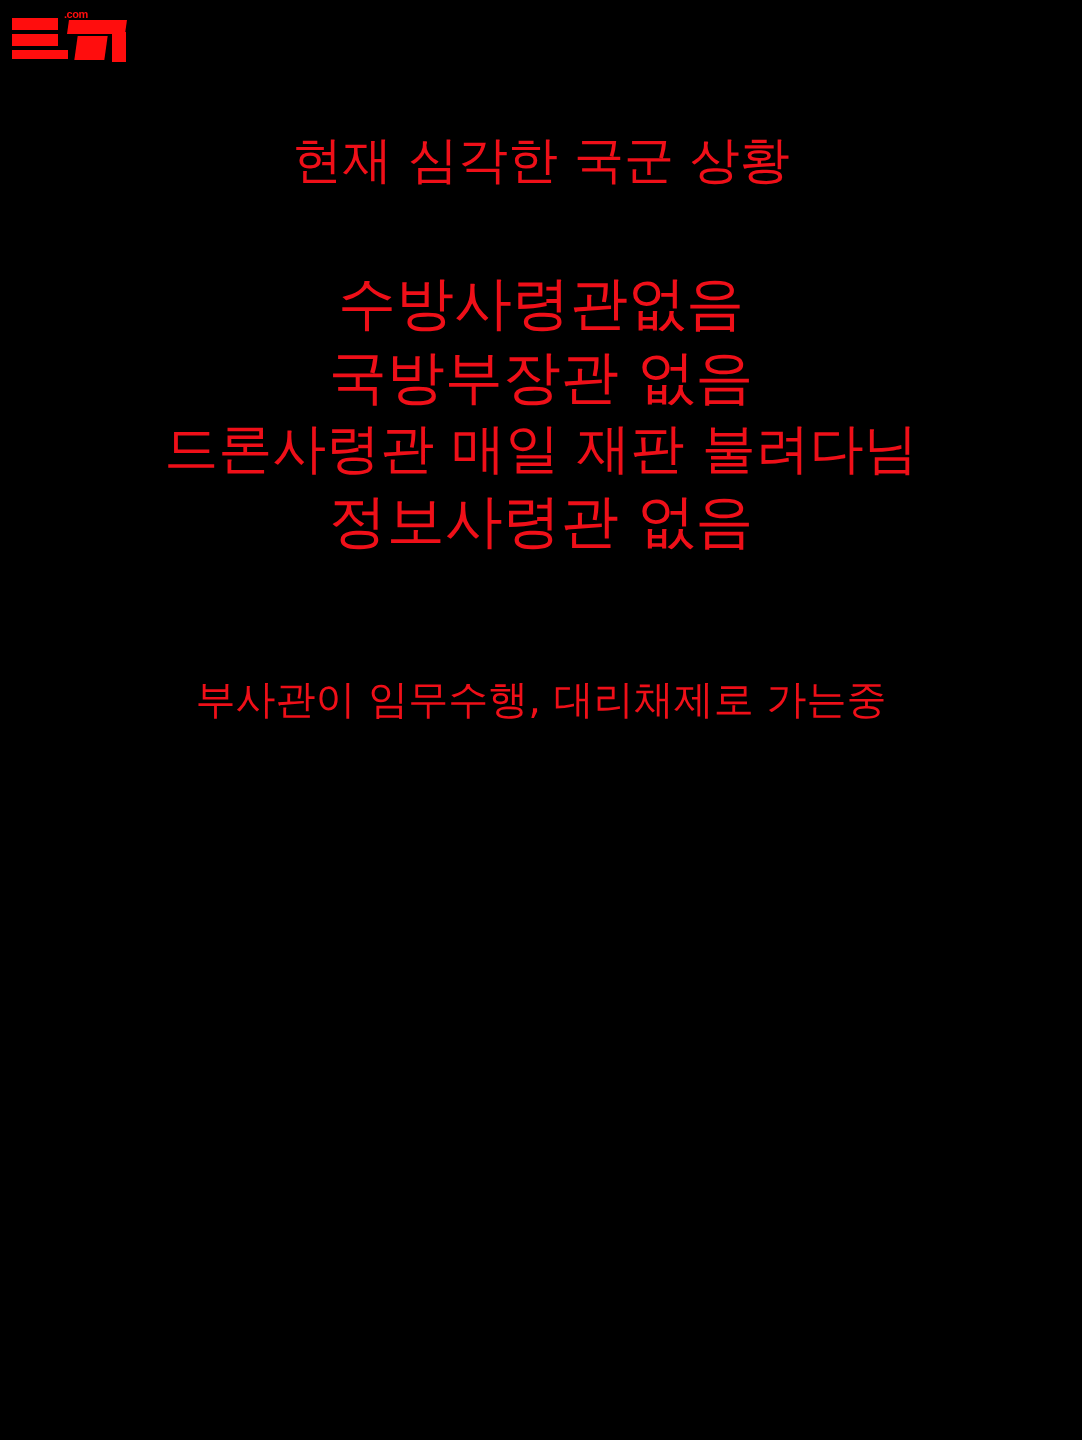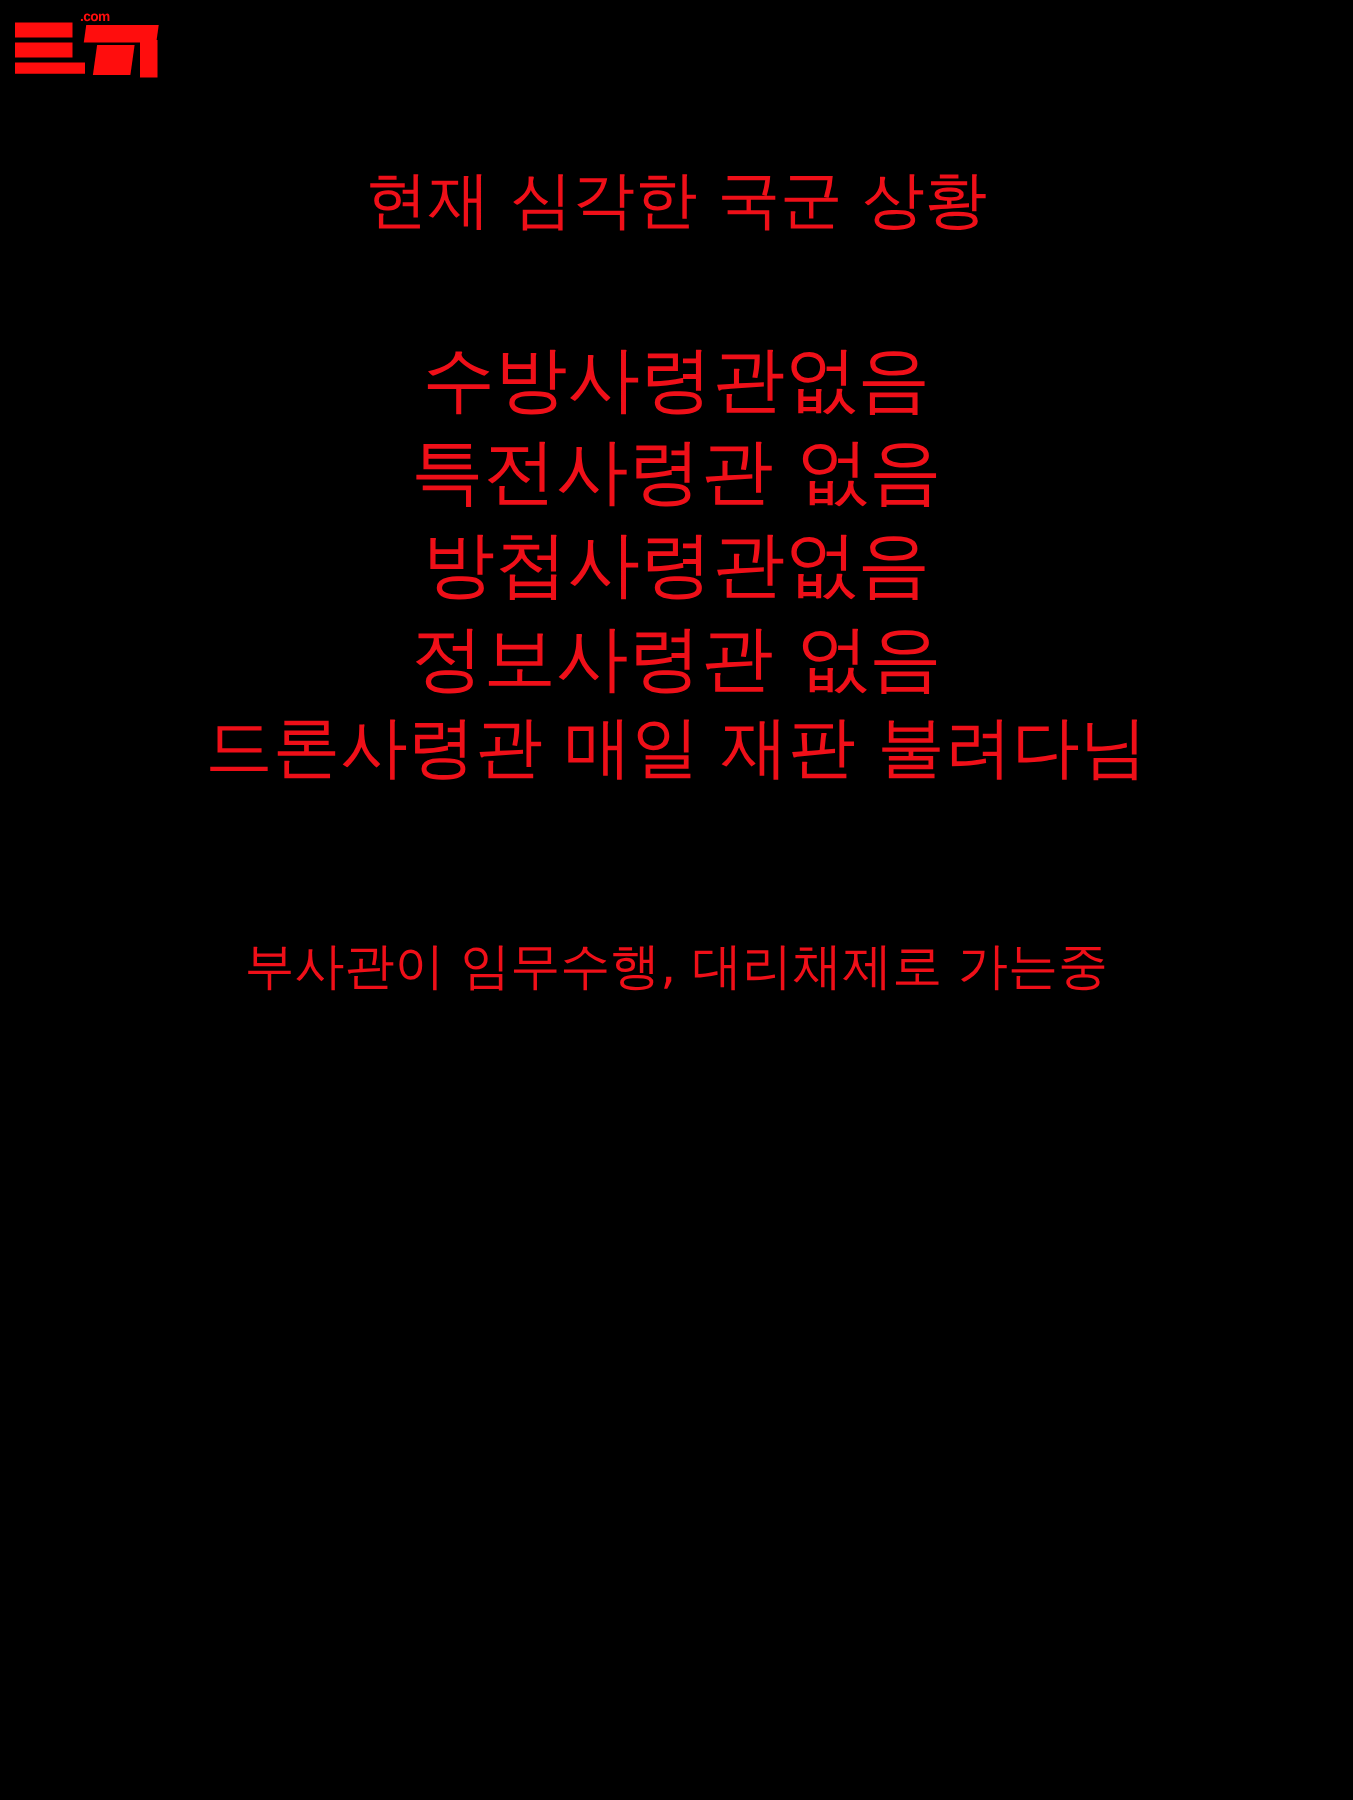--- a/index.html
+++ b/index.html
@@ -98,24 +98,23 @@
 </div>
 
 <div class="poster">
 
   <div class="line sz-title">현재 심각한 국군 상황</div>
 
   <div class="gap-lg"></div>
 
   <div>
     <div class="line sz-mid">수방사령관없음</div>
-    <div class="line sz-mid">특전사령관 없음</div>
-    <div class="line sz-mid">방첩사령관없음</div>
+    <div class="line sz-mid">국방부장관 없음</div>
+    <div class="line sz-big">드론사령관 매일 재판 불려다님</div>
     <div class="line sz-mid">정보사령관 없음</div>
-    <div class="line sz-big">드론사령관 매일 재판 불려다님</div>
   </div>
 
   <div class="gap-md"></div>
 
 
   <div class="gap-md"></div>
 
   <div>
     <div class="line sz-wide">부사관이 임무수행, 대리채제로 가는중</div>
   </div>

